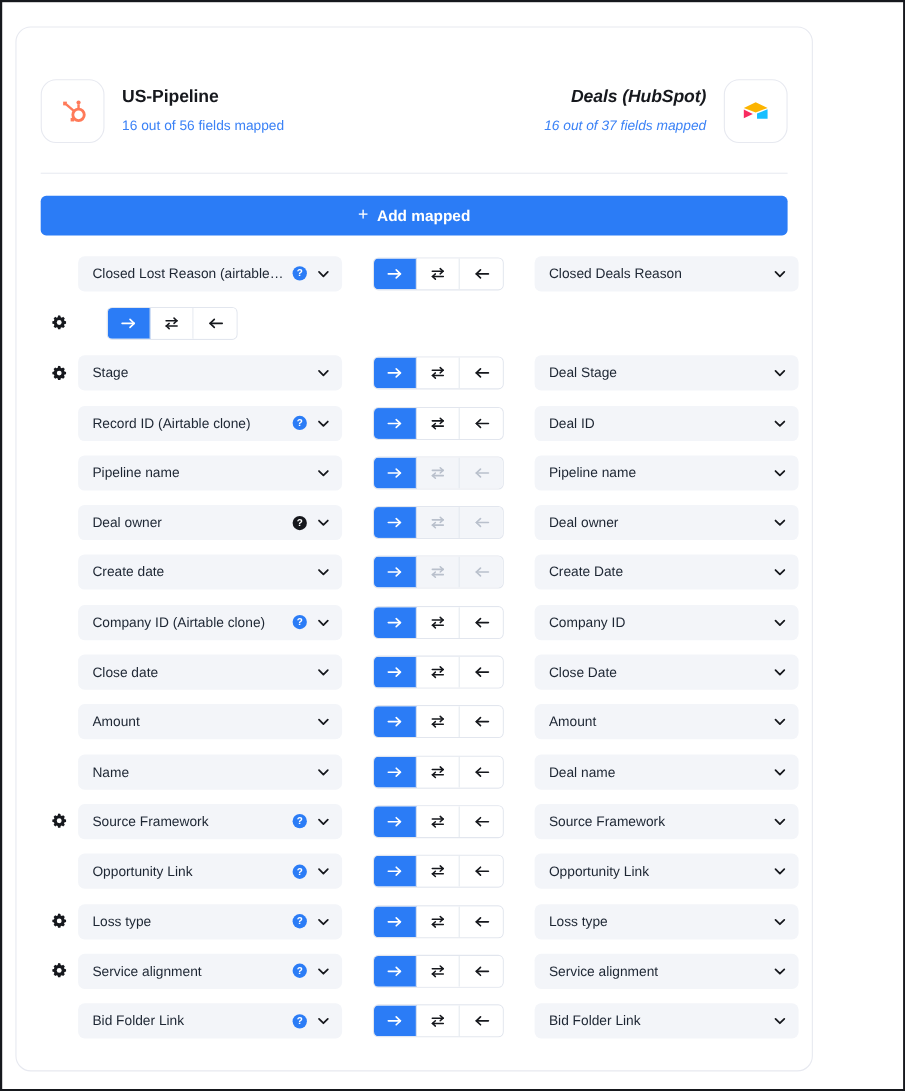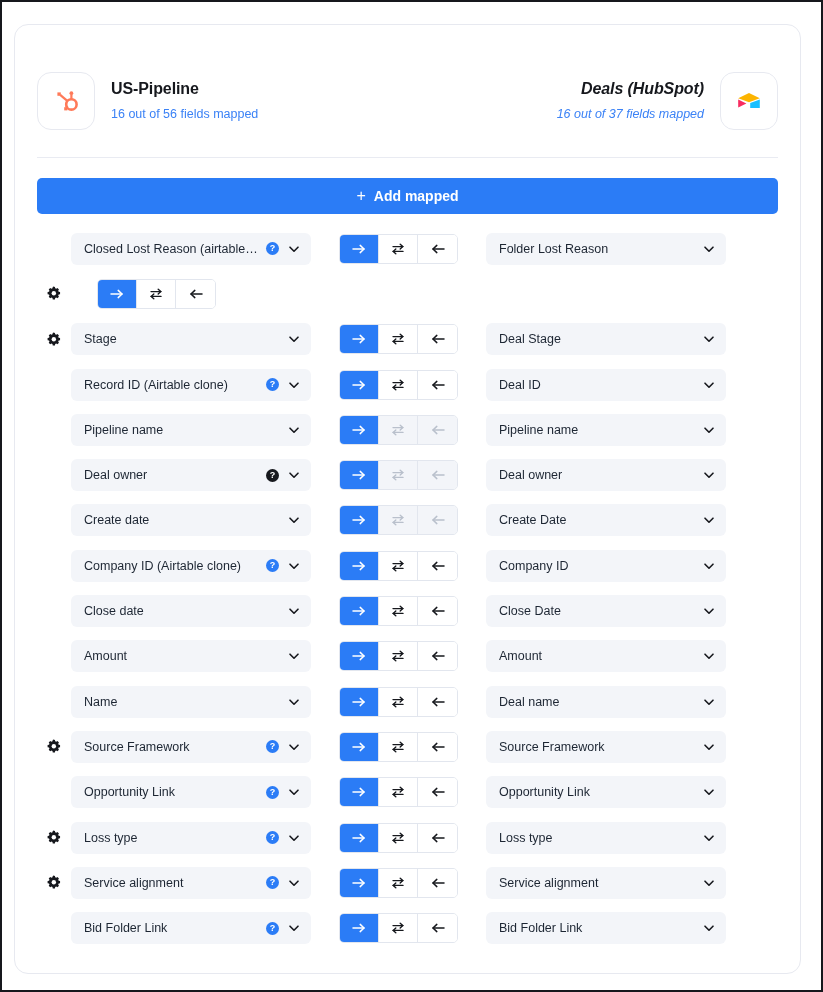--- a/index.html
+++ b/index.html
@@ -17,21 +17,21 @@
     height: 992px;
     background: #ffffff;
     border: 2px solid #16181d;
     overflow: hidden;
   }
 
   #card {
     position: absolute;
     left: 12px;
     top: 22px;
-    width: 787px;
+    width: 725px;
     height: 950px;
     background: #ffffff;
     border: 1px solid #e7e9f0;
     border-radius: 14px;
     overflow: hidden;
   }
 
   
   .header {
     display: flex;
@@ -264,21 +264,21 @@
               <button class="dirbtn">
                 <svg width="16" height="14" viewBox="0 0 16 14">
                   <path d="M14 7 H3" stroke="#16181d" stroke-width="1.5" stroke-linecap="round"></path>
                   <path d="M6.8 3.4 L3 7 L6.8 10.6" fill="none" stroke="#16181d" stroke-width="1.5" stroke-linecap="round" stroke-linejoin="round"></path>
                 </svg>
               </button>
             </div>
           </div>
           <div class="col-right">
             <div class="select">
-              <span class="lbl">Folder Lost Reason</span>
+              <span class="lbl">Closed Deals Reason</span>
               <span class="chev">
                 <svg width="14" height="14" viewBox="0 0 14 14">
                   <path d="M3 5.2 L7 9.2 L11 5.2" fill="none" stroke="#16181d" stroke-width="1.6" stroke-linecap="round" stroke-linejoin="round"></path>
                 </svg>
               </span>
             </div>
           </div>
         </div>
         <div class="row">
           <div class="gear-slot">

